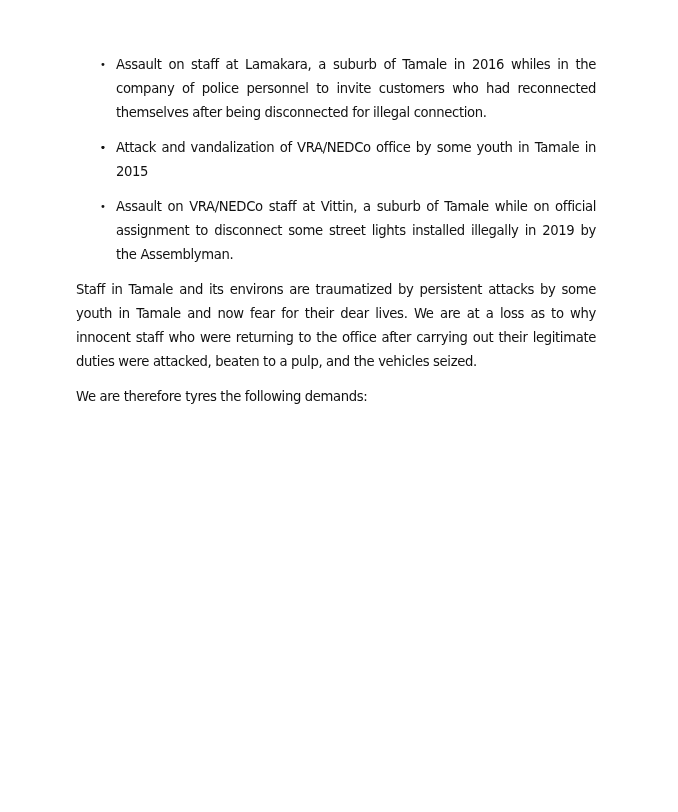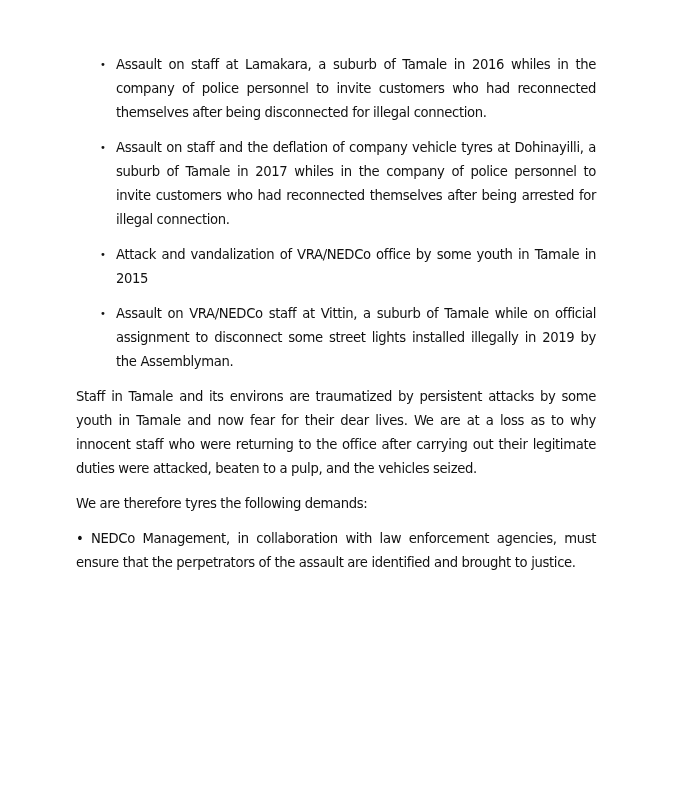--- a/index.html
+++ b/index.html
@@ -55,29 +55,27 @@
 <body>
 
 <div class="page">
   <ul class="incidents text">
     <li>
       <span class="bullet">•</span>
       <span>Assault on staff at Lamakara, a suburb of Tamale in 2016 whiles in the company of police personnel to invite customers who had reconnected themselves after being disconnected for illegal connection.</span>
     </li>
     <li>
       <span class="bullet">•</span>
-      <span>Assault on staff and the deflation of company vehicle tyres at Dohinayilli, a suburb of Tamale in 2017 whiles in the company of police personnel to invite customers who had reconnected themselves after being arrested for illegal connection.</span>
     </li>
     <li>
       <span class="bullet">•</span>
       <span>Attack and vandalization of VRA/NEDCo office by some youth in Tamale in 2015</span>
     </li>
     <li>
       <span class="bullet">•</span>
       <span>Assault on VRA/NEDCo staff at Vittin, a suburb of Tamale while on official assignment to disconnect some street lights installed illegally in 2019 by the Assemblyman.</span>
     </li>
   </ul>
 
   <p class="para text">Staff in Tamale and its environs are traumatized by persistent attacks by some youth in Tamale and now fear for their dear lives. We are at a loss as to why innocent staff who were returning to the office after carrying out their legitimate duties were attacked, beaten to a pulp, and the vehicles seized.</p>
   <p class="para text">We are therefore tyres the following demands:</p>
 
-  <p class="demand text">• NEDCo Management, in collaboration with law enforcement agencies, must ensure that the perpetrators of the assault are identified and brought to justice.</p>
 </div>
 
 </body></html>

